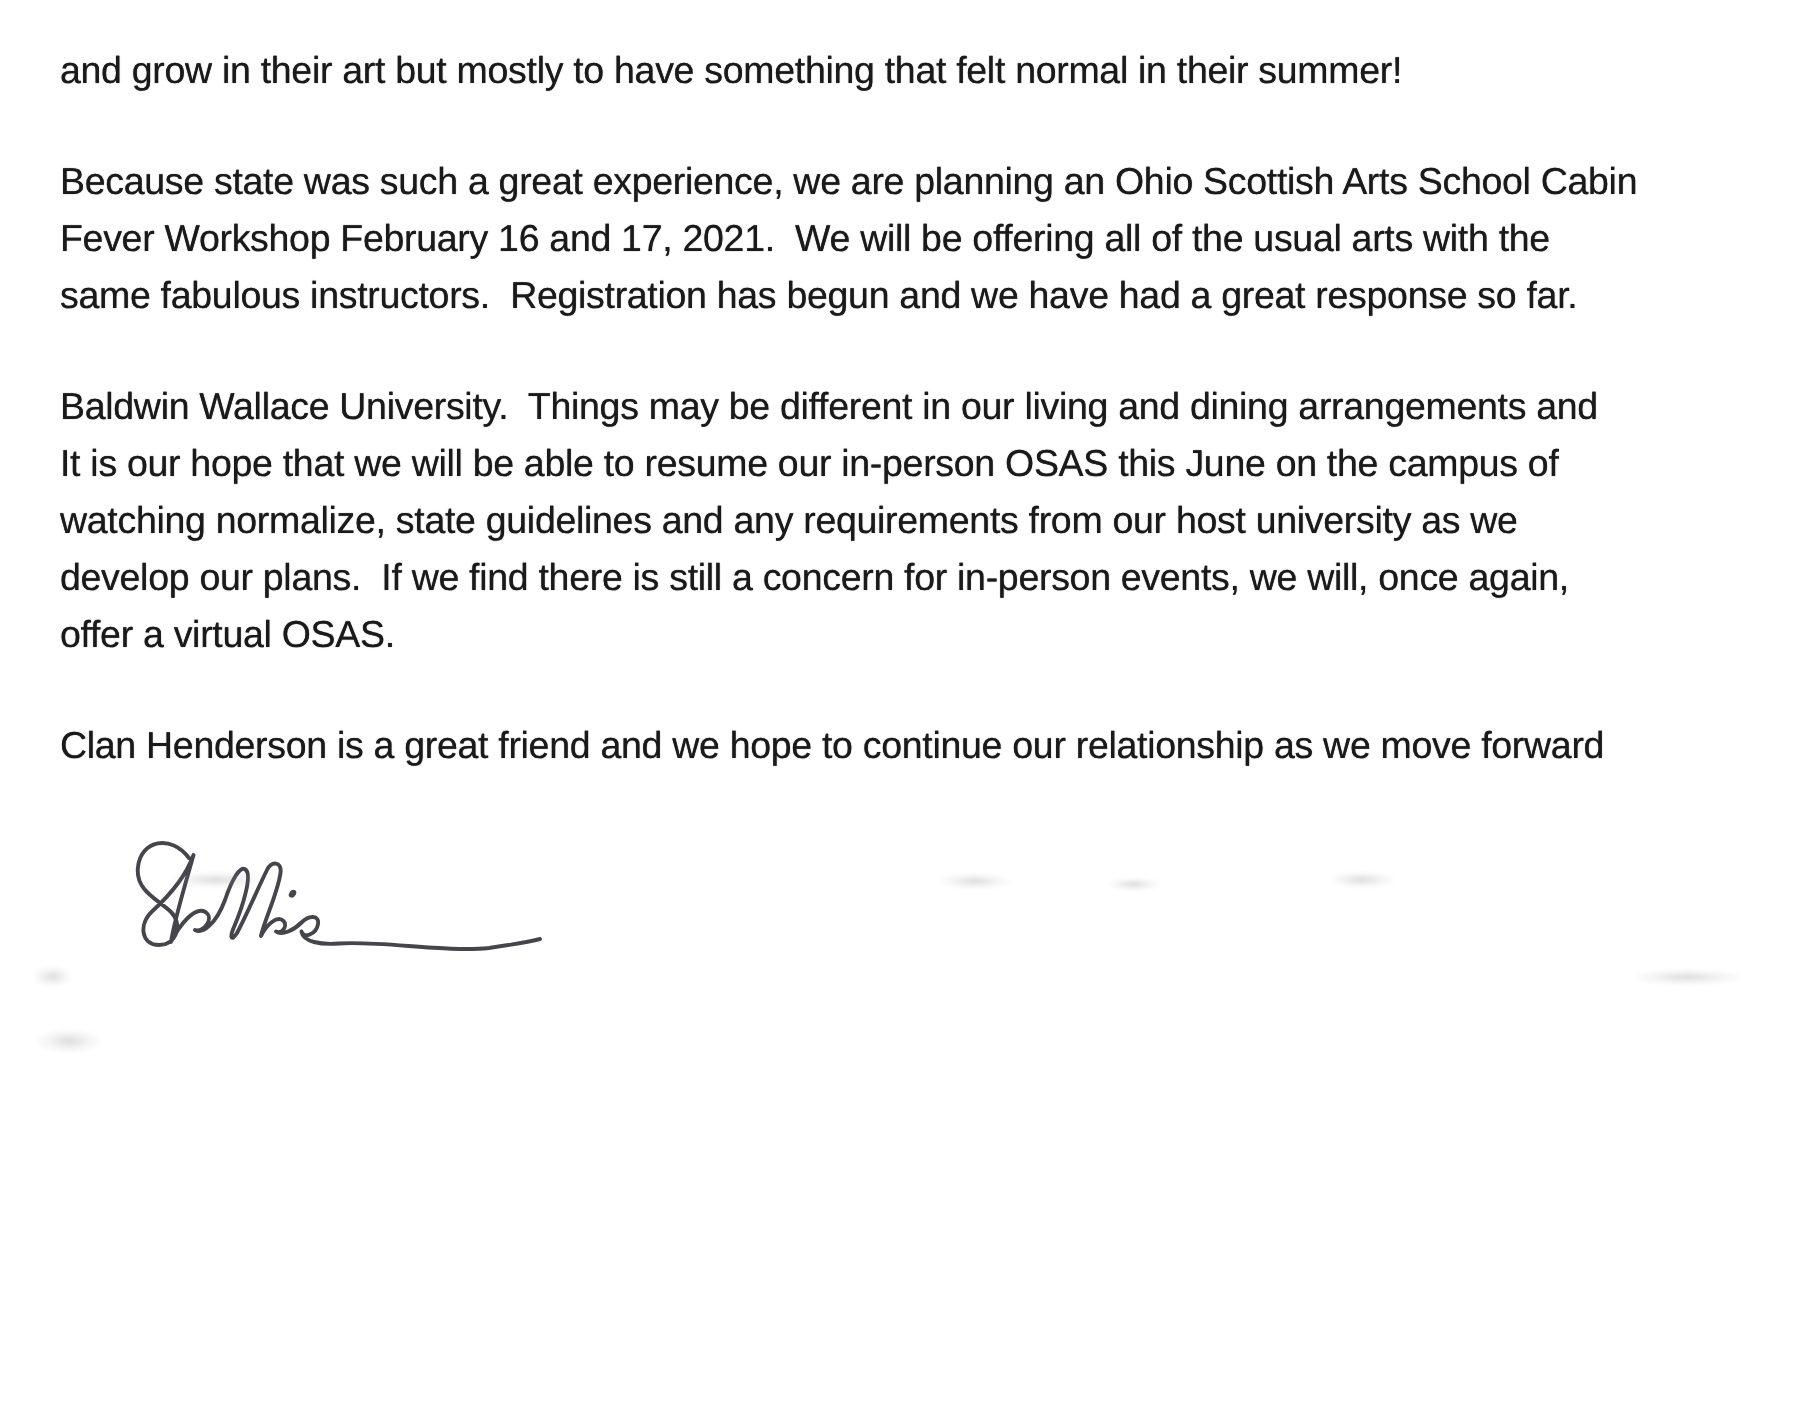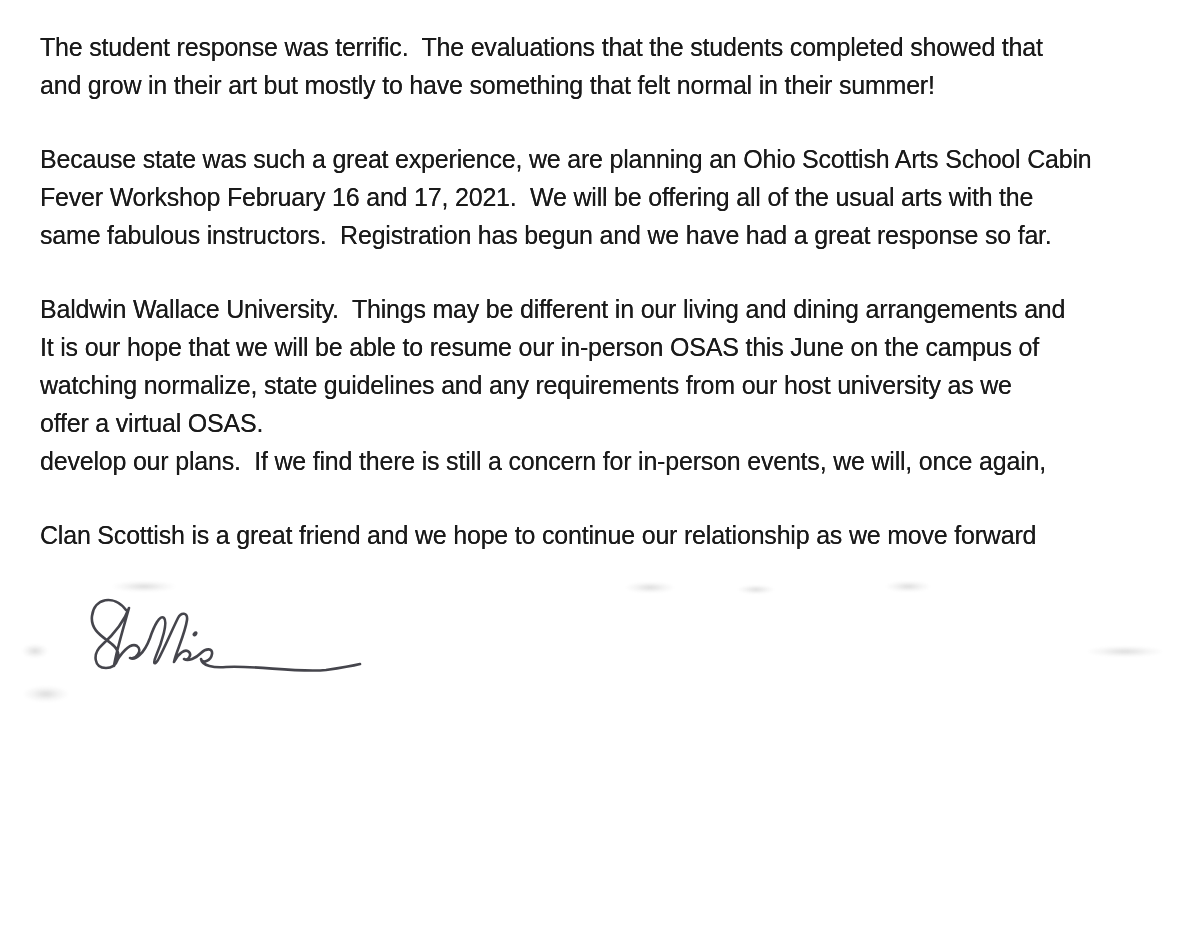--- a/index.html
+++ b/index.html
@@ -68,40 +68,39 @@
   .smudge.s5 { left: 22px;   top: 644px; width: 26px; height: 14px; }
   .smudge.s6 { left: 24px;   top: 686px; width: 44px; height: 16px; }
   .smudge.s7 { left: 1088px; top: 646px; width: 74px; height: 11px; }
 </style>
 </head>
 <body>
 
 <div class="page">
 
   <div class="para">
-    <span class="line">The student response was terrific.  The evaluations that the students completed showed that</span>
     <span class="line">and grow in their art but mostly to have something that felt normal in their summer!</span>
   </div>
 
   <div class="para">
     <span class="line">Because state was such a great experience, we are planning an Ohio Scottish Arts School Cabin</span>
     <span class="line">Fever Workshop February 16 and 17, 2021.  We will be offering all of the usual arts with the</span>
     <span class="line">same fabulous instructors.  Registration has begun and we have had a great response so far.</span>
   </div>
 
   <div class="para">
     <span class="line">Baldwin Wallace University.  Things may be different in our living and dining arrangements and</span>
     <span class="line">It is our hope that we will be able to resume our in-person OSAS this June on the campus of</span>
     <span class="line">watching normalize, state guidelines and any requirements from our host university as we</span>
+    <span class="line">develop our plans.  If we find there is still a concern for in-person events, we will, once again,</span>
     <span class="line">offer a virtual OSAS.</span>
-    <span class="line">develop our plans.  If we find there is still a concern for in-person events, we will, once again,</span>
   </div>
 
   <div class="para">
-    <span class="line">Clan Scottish is a great friend and we hope to continue our relationship as we move forward</span>
+    <span class="line">Clan Henderson is a great friend and we hope to continue our relationship as we move forward</span>
   </div>
 
 
   <div class="signature-block" role="img" aria-label="Debbie">
     <svg viewBox="0 0 310 105" xmlns="http://www.w3.org/2000/svg">
       <path class="sig-stroke" d="M 58 20
            C 46 4, 26 8, 24 26
            C 22 42, 38 48, 46 56
            C 54 64, 50 78, 38 78
            C 26 78, 24 64, 34 55

